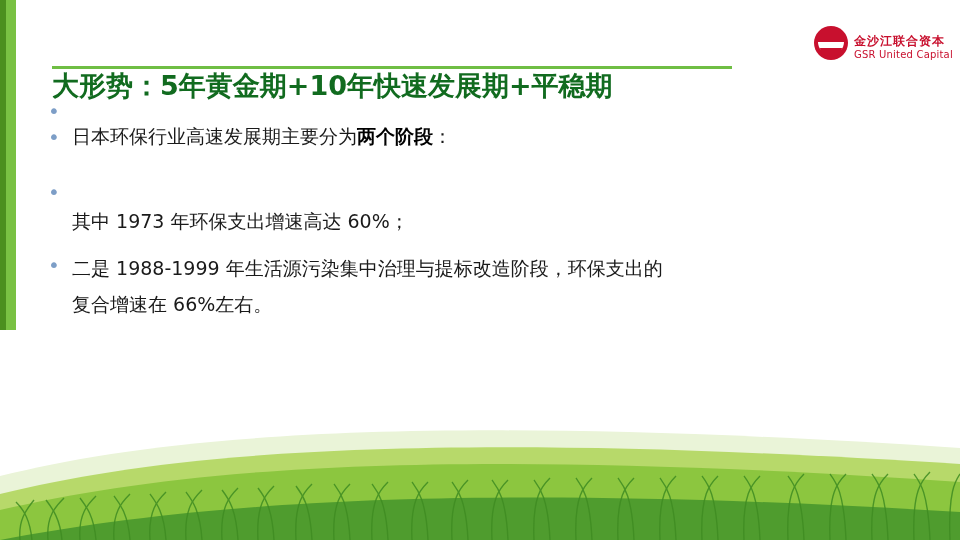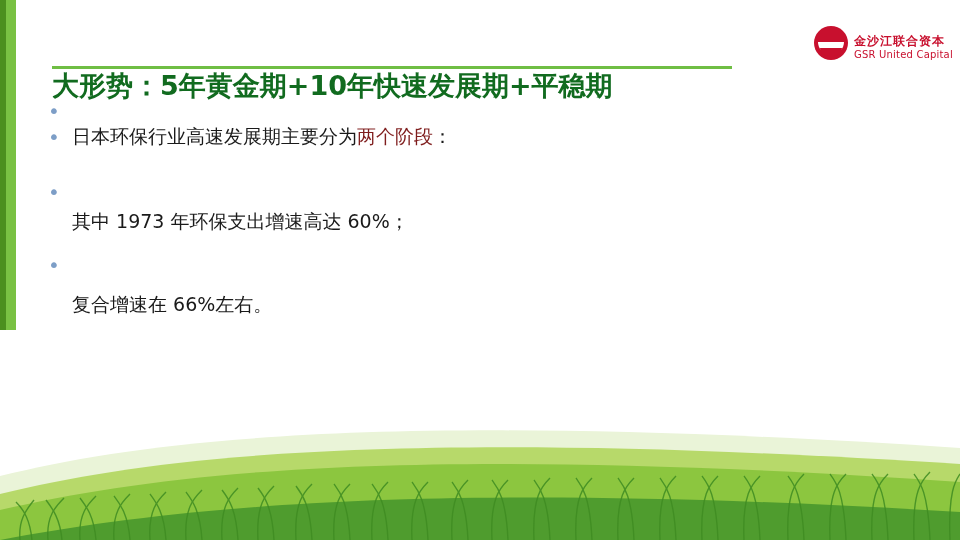--- a/index.html
+++ b/index.html
@@ -145,21 +145,21 @@
     left: 8px;
     top: 1px;
     color: #7d9ec7;
     font-size: 20px;
     line-height: 1.45;
   }
   .bullet-1 { margin-bottom: 26px; }
   .bullet-2 { margin-bottom: 26px; }
   .bullet-3 { margin-bottom: 14px; }
   .bullet-4 { line-height: 1.9; }
-  .red { color: #7f1d1d; font-weight: normal; }
+  .red { color: #000000; font-weight: bold; }
 
   
   .bottom {
     position: absolute;
     left: 0;
     bottom: 0;
     width: 960px;
     height: 150px;
     overflow: hidden;
   }
@@ -201,21 +201,21 @@
     </div>
 
     <div class="bullet bullet-3">
       <span class="dot">•</span>
       <br>
       <span>其中 1973 年环保支出增速高达 60%；</span>
     </div>
 
     <div class="bullet bullet-4">
       <span class="dot">•</span>
-      <br>
+      <span>二是 1988-1999 年生活源污染集中治理与提标改造阶段，环保支出的</span><br>
       <span>复合增速在 66%左右。</span>
     </div>
 
   </div>
 
   <div class="bottom">
     <svg width="960" height="150" viewBox="0 0 960 150" xmlns="http://www.w3.org/2000/svg">
 
       <path d="M0,86 C160,46 420,22 960,58 L960,150 L0,150 Z" fill="#eaf4d8"></path>
 

